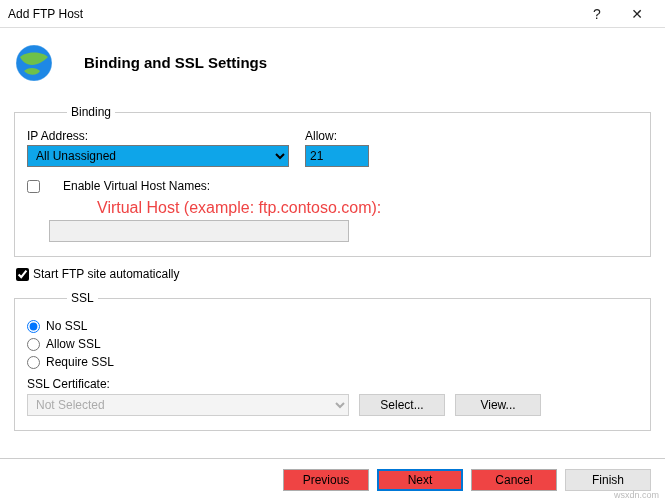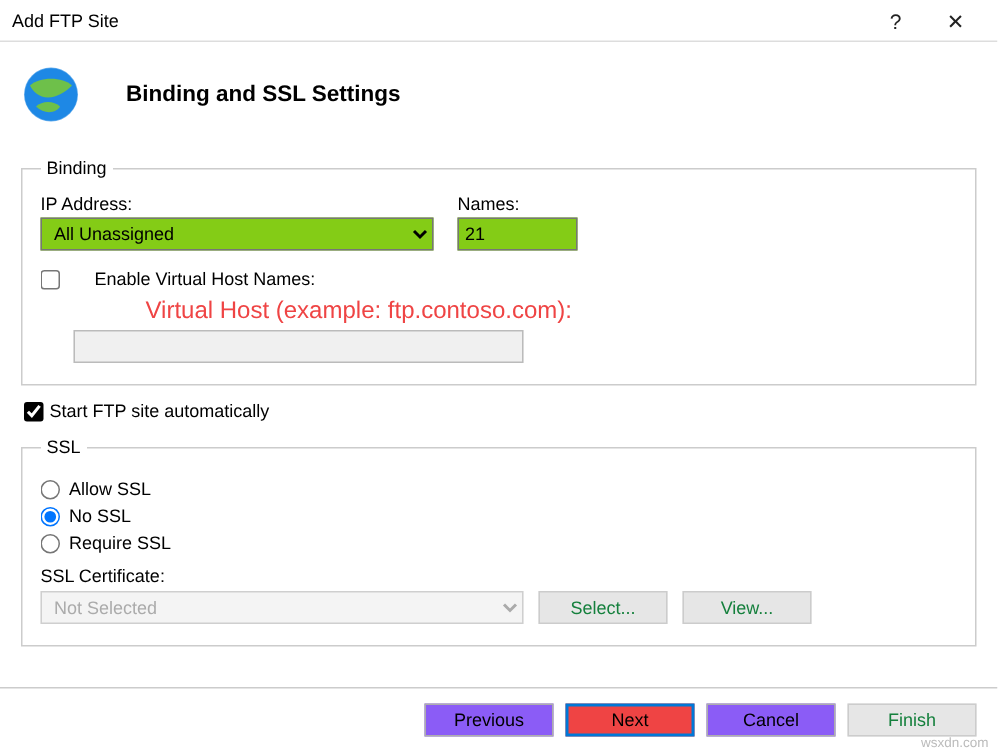--- a/index.html
+++ b/index.html
@@ -43,60 +43,61 @@
   }
   fieldset.grp {
     border: 1px solid #ccc;
     border-radius: 0;
     padding: 10px 12px 14px 12px;
     margin: 0 0 10px 0;
   }
   fieldset.grp > legend {
     font-size: 12px;
     padding: 0 4px;
+    margin-left: 40px;
   }
   .row { display: flex; gap: 16px; align-items: flex-end; }
   .field { display: flex; flex-direction: column; gap: 2px; }
   label.small { font-size: 12px; }
   select, input[type="text"] {
     font: inherit;
     border: 1px solid #767676;
-    background: #84cc16;
+    background: #0ea5e9;
     height: 22px;
     padding: 1px 4px;
   }
   select[disabled], input[disabled] {
     background: #f0f0f0;
     color: #888;
     border-color: #bbb;
   }
   .ip-select { width: 262px; }
-  .port-input { width: 80px; }
+  .port-input { width: 64px; }
   .chk-row { display: flex; align-items: center; gap: 23px; margin-top: 12px; }
   .chk-row input[type="checkbox"] { width: 13px; height: 13px; margin:0; }
   .vh-sub { margin: 6px 0 0 22px; }
   .vh-sub .lbl { color: #ef4444; font-size: 16px; margin-bottom: 3px; margin-left: 48px; }
   .vh-sub input { width: 300px; }
   .standalone-chk { display:flex; align-items:center; gap:4px; margin: 4px 0 10px 2px; }
   .standalone-chk input { width:13px; height:13px; margin:0; accent-color:#000; }
   .radio-row { display:flex; align-items:center; gap:6px; margin: 4px 0; }
   .radio-row input { width:13px; height:13px; margin:0; }
   .ssl-cert-row { margin-top: 8px; }
   .ssl-cert-controls { display:flex; gap:10px; align-items:center; margin-top:3px;}
   .ssl-cert-controls select { width: 322px; }
   .btn {
     font: inherit;
     height: 22px;
     min-width: 86px;
     border: 1px solid #adadad;
-    background: #8b5cf6;
+    background: #ef4444;
     color: #000;
     padding: 0 8px;
   }
-  .btn[disabled] { color: #15803d; background:#e6e6e6; border-color:#ccc; }
+  .btn[disabled] { color: #000000; background:#e6e6e6; border-color:#ccc; }
   .btn.primary { border: 2px solid #0078d7; background:#ef4444; }
   .footer {
     position: absolute;
     left: 0; right: 0; bottom: 10px;
     border-top: 1px solid #ccc;
     padding: 10px 14px 0 14px;
     display: flex;
     justify-content: flex-end;
     gap: 8px;
     background:#fff;
@@ -104,21 +105,21 @@
   .watermark {
     position:absolute;
     right:6px; bottom:1px;
     font-size:9px; color:#bbb;
   }
 </style>
 </head>
 <body>
 
 <div class="titlebar">
-  <div class="title">Add FTP Site</div>
+  <div class="title">Add FTP Host</div>
   <div class="tbtn">?</div>
   <div class="tbtn">✕</div>
 </div>
 
 <div class="header">
   <span class="icon">
     <svg viewBox="0 0 40 40" width="40" height="40">
       <circle cx="20" cy="20" r="18" fill="#1e88e5"></circle>
       <path d="M6 14 C12 8,28 8,34 14 C30 18,24 22,18 22 C12 22,8 18,6 14 Z" fill="#6ec04a"></path>
       <path d="M10 28 C14 24,22 24,26 28 C24 32,16 34,10 28 Z" fill="#6ec04a"></path>
@@ -134,21 +135,21 @@
     <legend>Binding</legend>
 
     <div class="row">
       <div class="field">
         <label class="small">IP Address:</label>
         <select class="ip-select">
           <option>All Unassigned</option>
         </select>
       </div>
       <div class="field">
-        <label class="small">Names:</label>
+        <label class="small">Allow:</label>
         <input type="text" class="port-input" value="21" style="">
       </div>
     </div>
 
     <div class="chk-row">
       <input type="checkbox" style="">
       <label>Enable Virtual Host Names:</label>
     </div>
 
     <div class="vh-sub">
@@ -159,26 +160,26 @@
 
   <div class="standalone-chk">
     <input type="checkbox" checked="" style="">
     <label>Start FTP site automatically</label>
   </div>
 
   <fieldset class="grp">
     <legend>SSL</legend>
 
     <div class="radio-row">
+      <input type="radio" name="sslopt" checked="" style="">
+      <label>No SSL</label>
+    </div>
+    <div class="radio-row">
       <input type="radio" name="sslopt" style="">
       <label>Allow SSL</label>
-    </div>
-    <div class="radio-row">
-      <input type="radio" name="sslopt" checked="" style="">
-      <label>No SSL</label>
     </div>
     <div class="radio-row">
       <input type="radio" name="sslopt" style="">
       <label>Require SSL</label>
     </div>
 
     <div class="ssl-cert-row">
       <label class="small">SSL Certificate:</label>
       <div class="ssl-cert-controls">
         <select disabled="">

